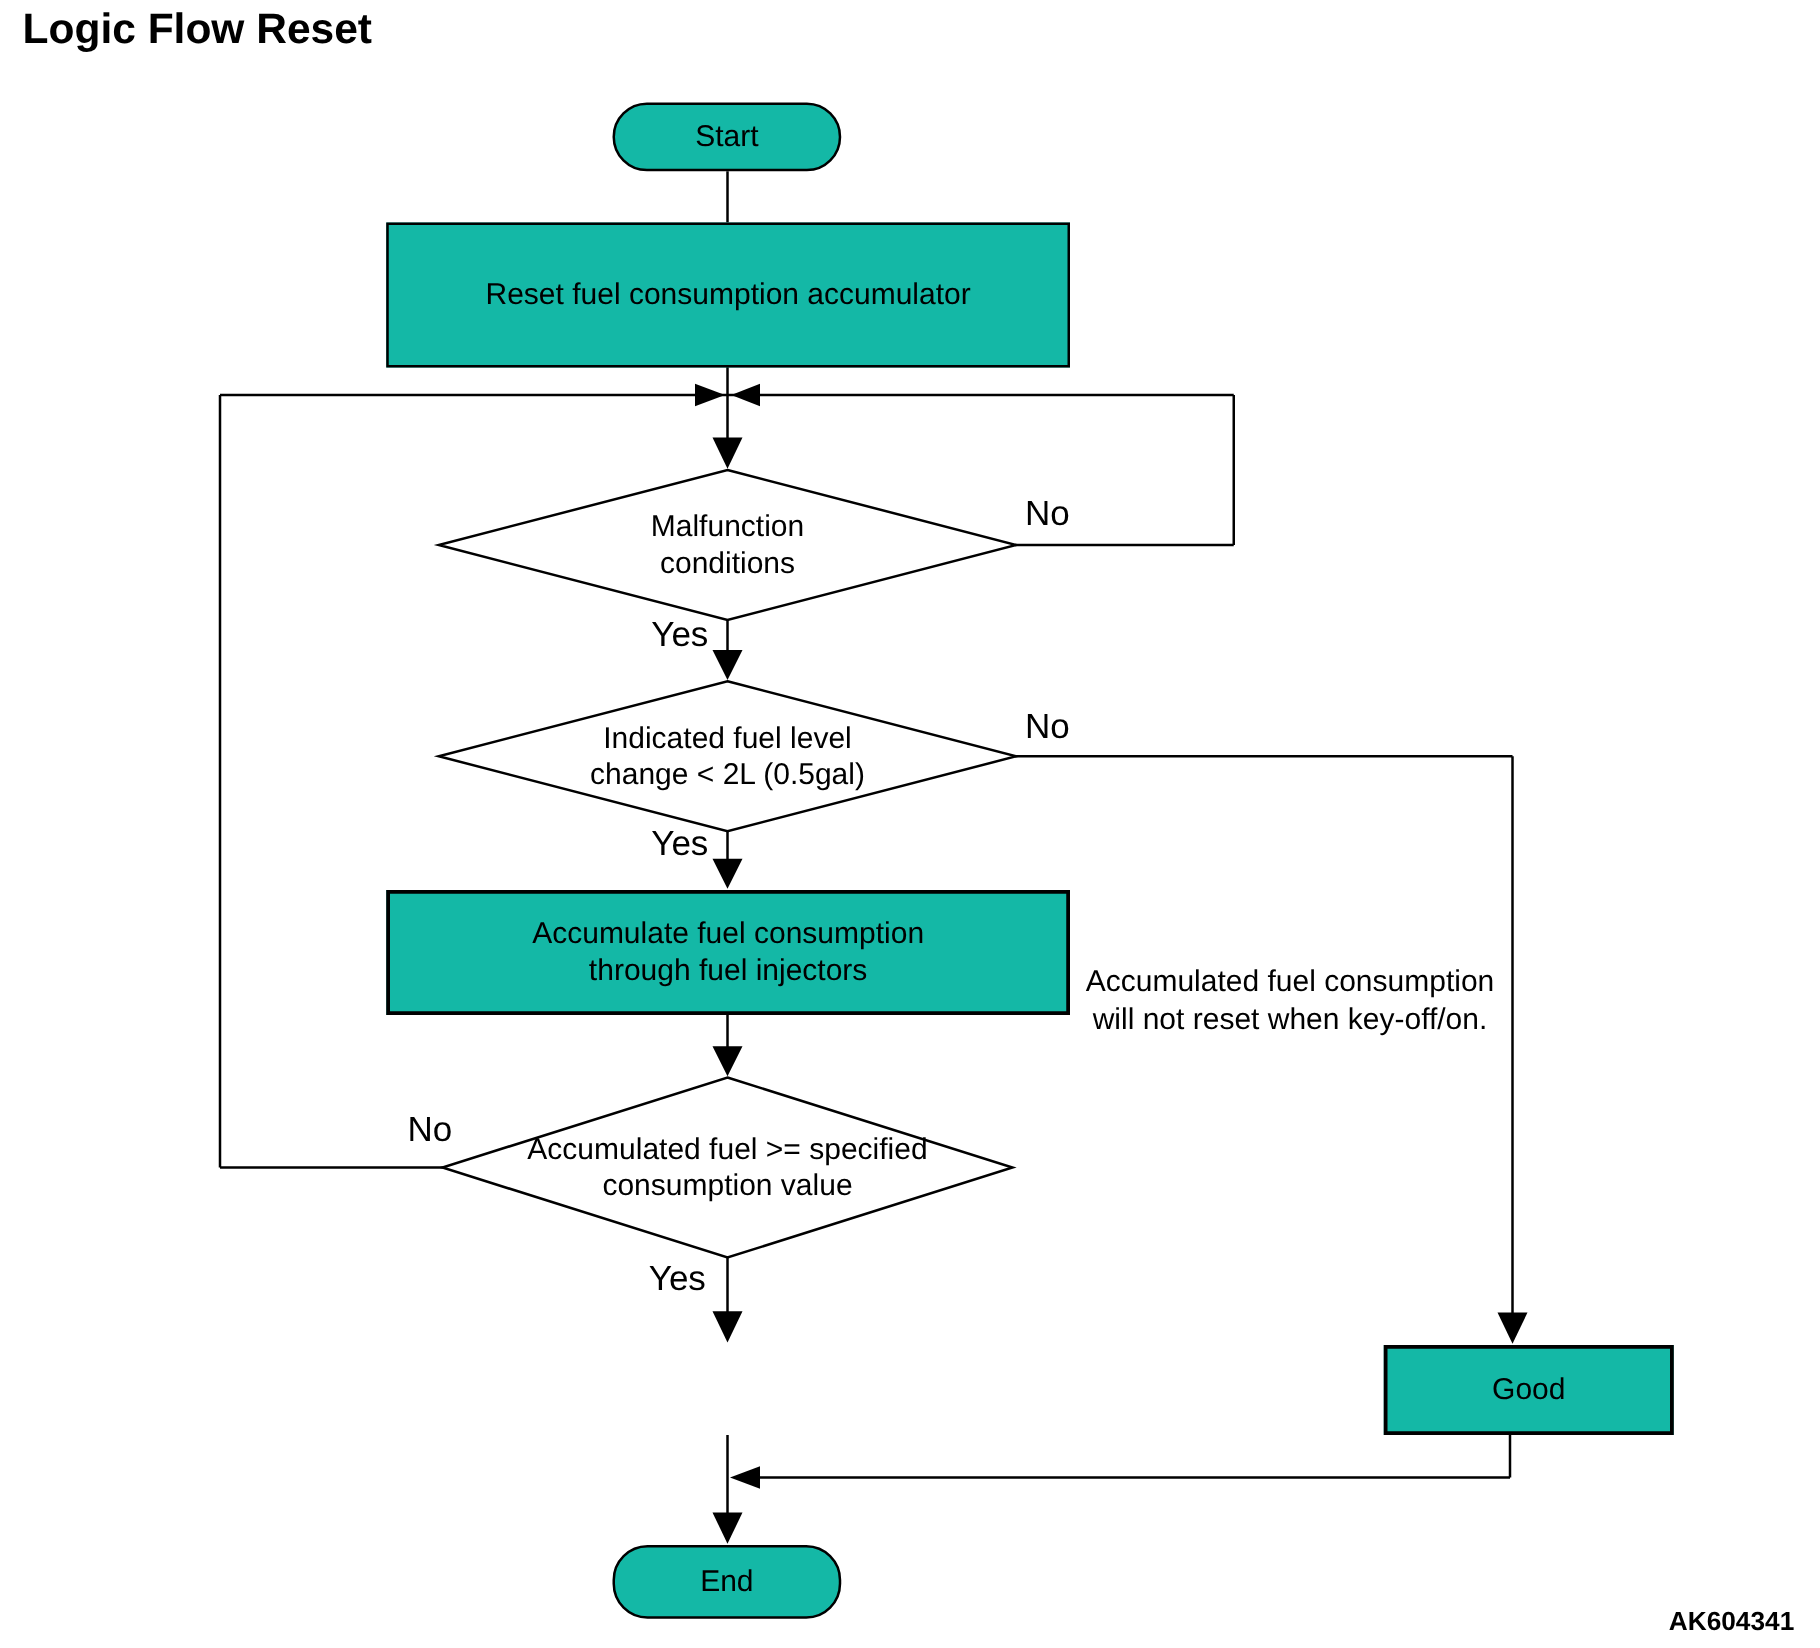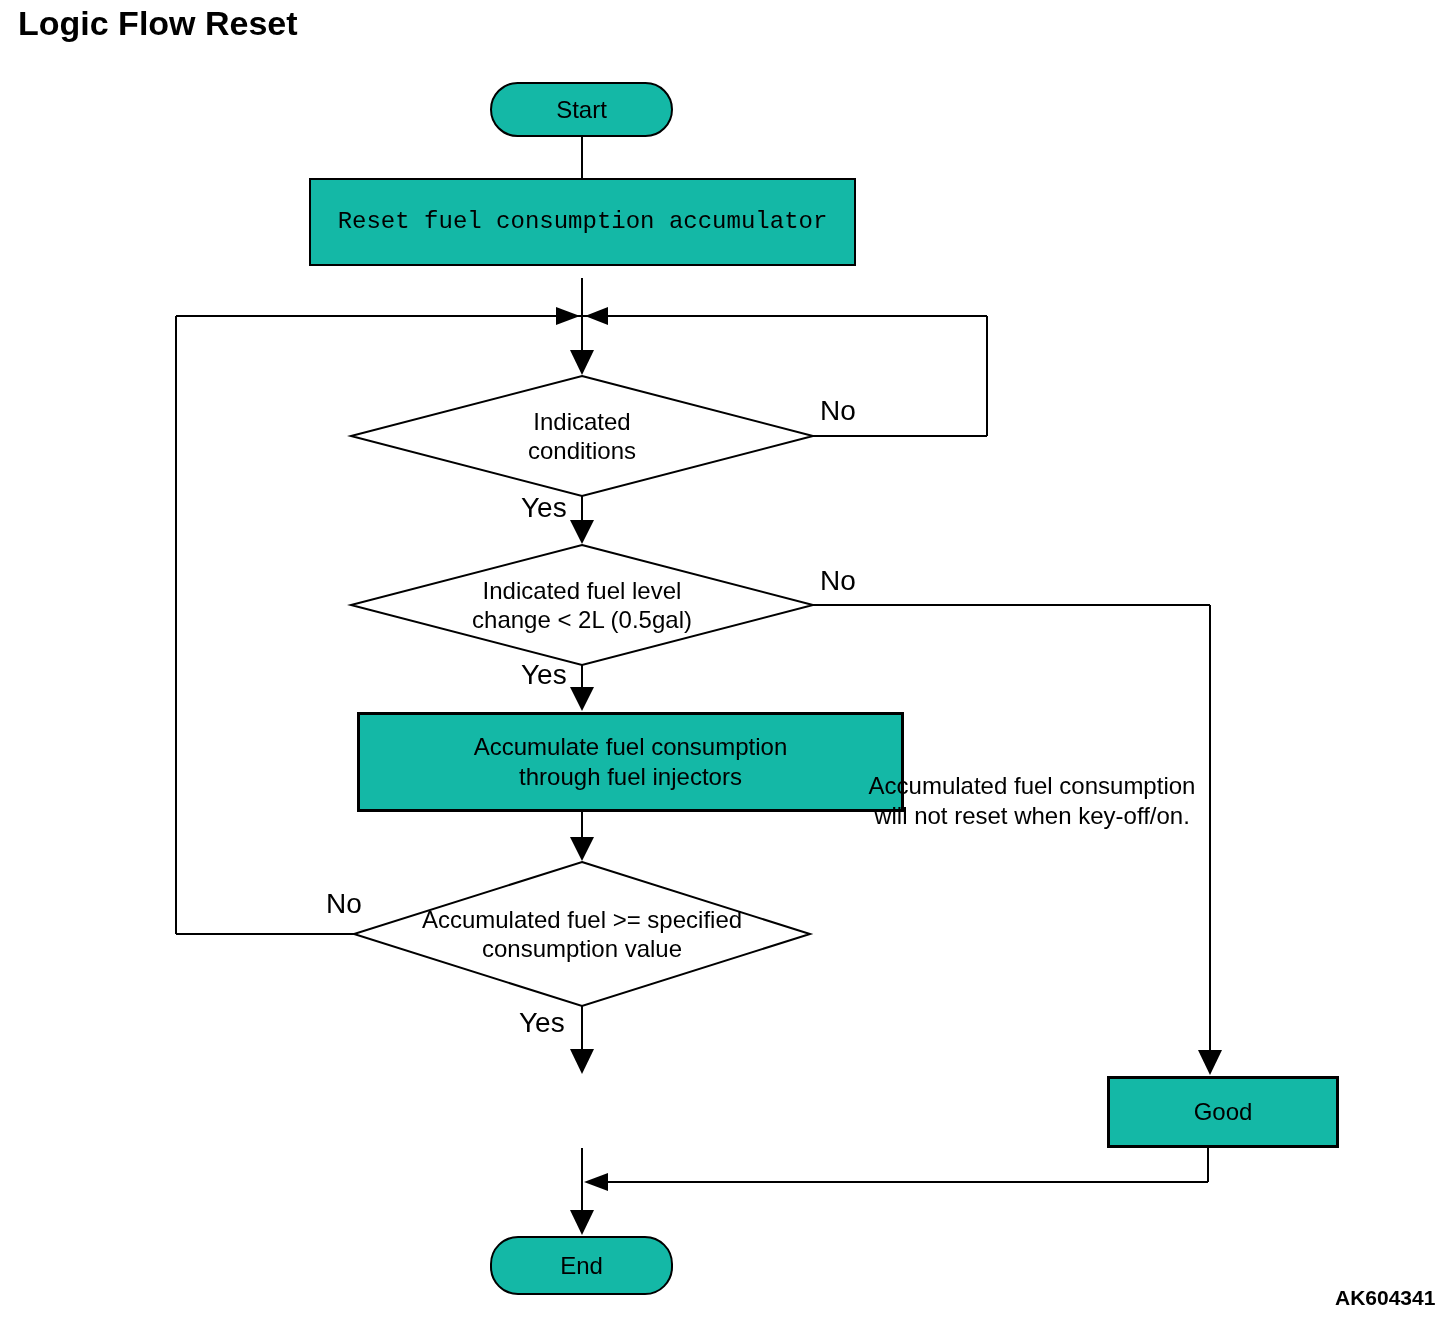--- a/index.html
+++ b/index.html
@@ -134,39 +134,39 @@
       <polygon points="582,862 810,934 582,1006 354,934"></polygon>
     </g>
   </svg>
 
   <div class="page-title">Logic Flow Reset</div>
 
   <div class="node terminator" style="left:490px; top:82px; width:183px; height:55px;">
     <span>Start</span>
   </div>
 
-  <div class="node process-thin" style="left:309px; top:178px; width:547px; height:88px;font-family:Liberation Mono, monospace;">
+  <div class="node process-thin" style="left:309px; top:178px; width:547px; height:116px;">
     <span>Reset fuel consumption accumulator</span>
   </div>
 
   <div class="diamond-label" style="left:402px; top:407px; width:360px;">
-    <div>Indicated</div>
+    <div>Malfunction</div>
     <div>conditions</div>
   </div>
   <div class="edge-label" style="left:820px; top:398px;">No</div>
   <div class="edge-label" style="left:521px; top:495px;">Yes</div>
 
   <div class="diamond-label" style="left:382px; top:576px; width:400px;">
     <div>Indicated fuel level</div>
     <div>change &lt; 2L (0.5gal)</div>
   </div>
   <div class="edge-label" style="left:820px; top:568px;">No</div>
   <div class="edge-label" style="left:521px; top:662px;">Yes</div>
 
-  <div class="node process-thick" style="left:309px; top:712px; width:547px; height:100px;margin-left:48px;">
+  <div class="node process-thick" style="left:309px; top:712px; width:547px; height:100px;">
     <div>
       <div>Accumulate fuel consumption</div>
       <div>through fuel injectors</div>
     </div>
   </div>
 
   <div class="side-note">
     <div>Accumulated fuel consumption</div>
     <div>will not reset when key-off/on.</div>
   </div>

